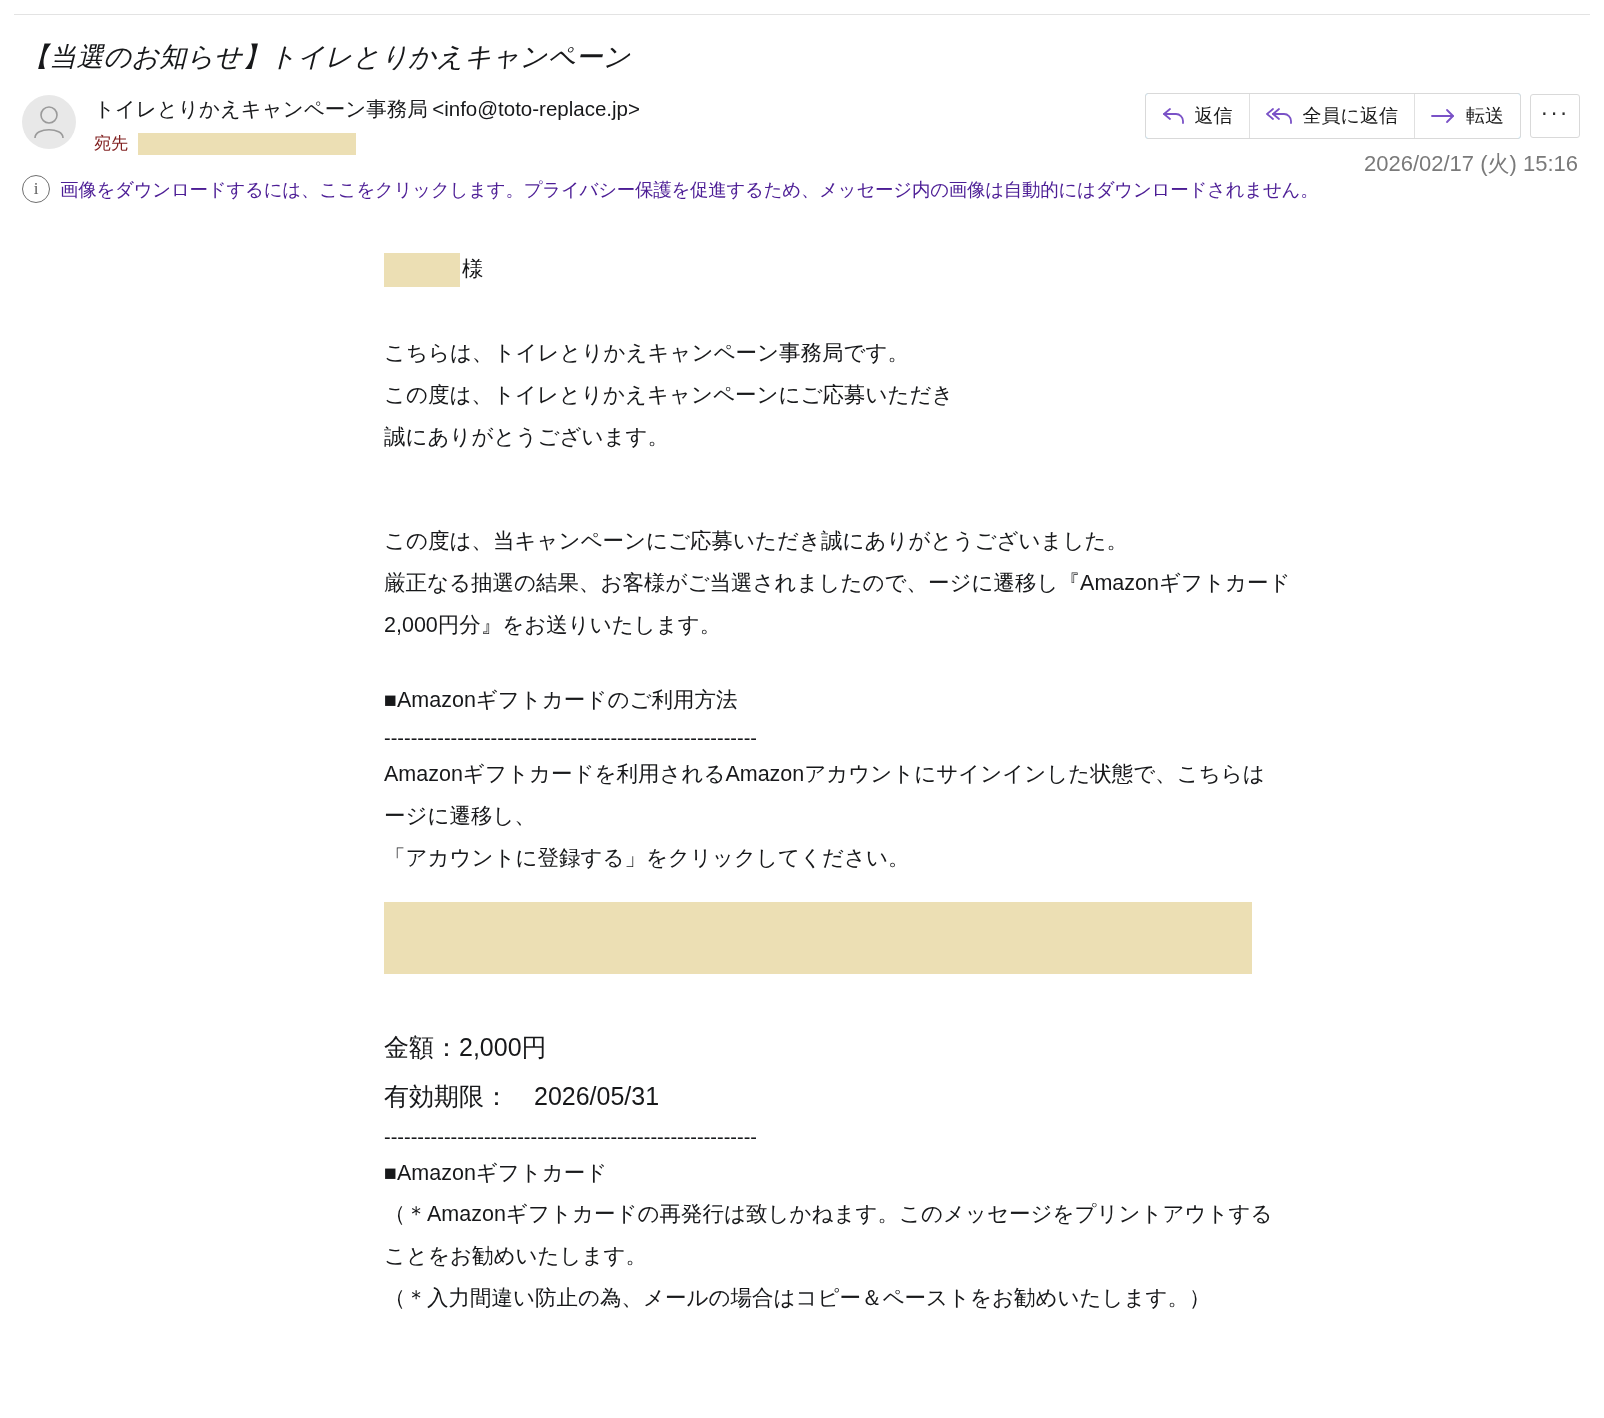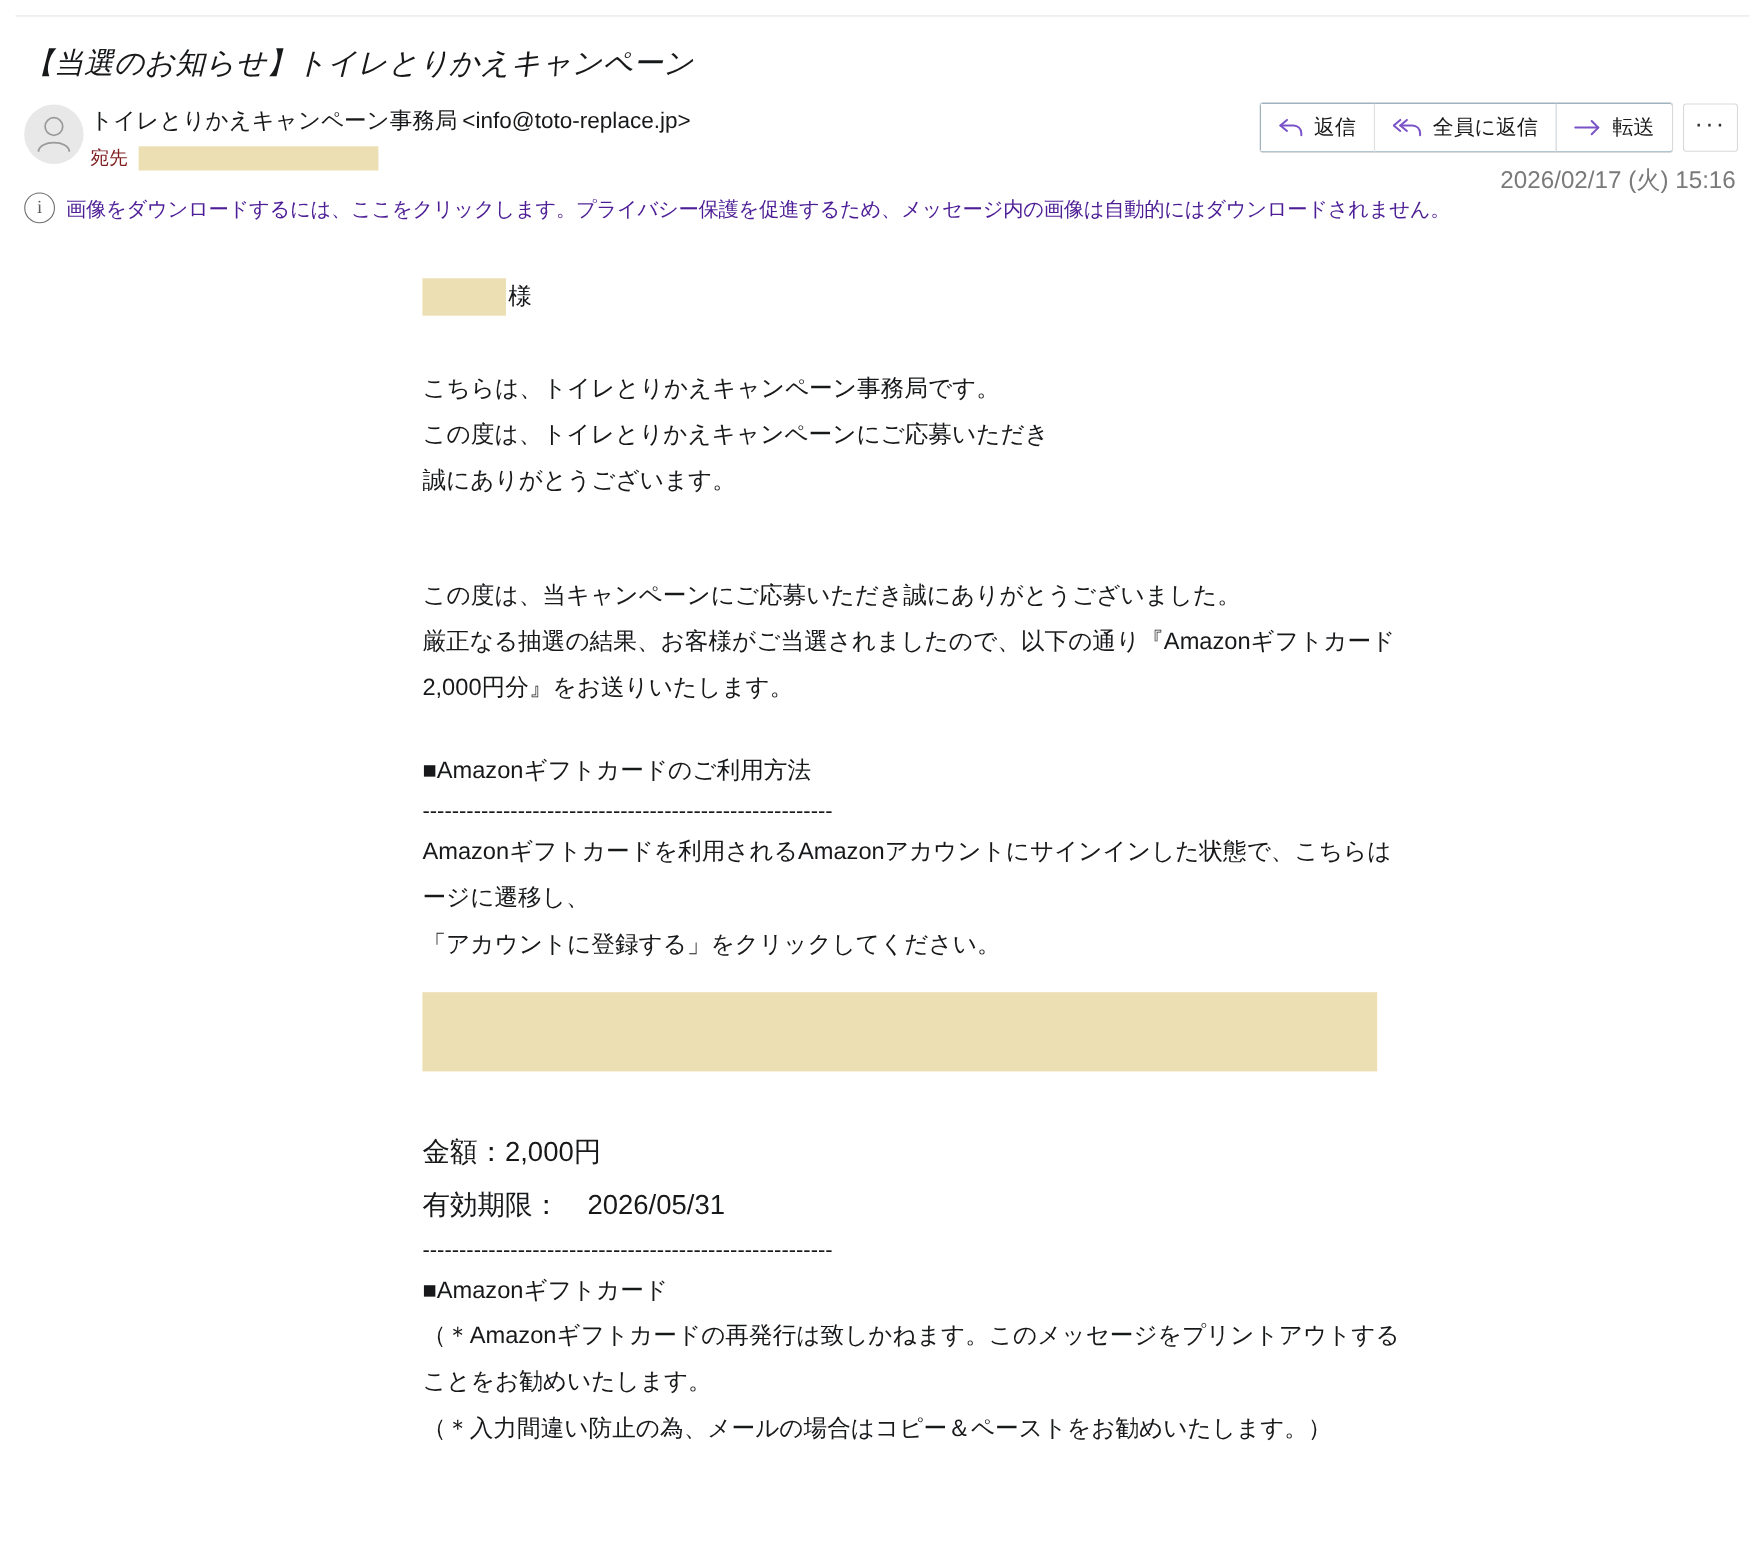--- a/index.html
+++ b/index.html
@@ -44,21 +44,21 @@
     width: 54px;
     height: 54px;
     border-radius: 50%;
     background: #e8e8e8;
     flex: 0 0 auto;
     position: relative;
     margin-top: 2px;
   }
   .avatar svg { position: absolute; left: 11px; top: 10px; }
   .sender-block {
-    margin-left: 6px;
+    margin-left: 18px;
     padding-top: 2px;
   }
   .sender-name {
     font-size: 20.5px;
     color: #17181a;
     white-space: nowrap;
   }
   .sender-email {
     font-size: 20.5px;
     color: #17181a;
@@ -85,21 +85,21 @@
     top: 0;
     display: flex;
     align-items: center;
   }
   .btn-group {
     display: flex;
     border: 1px solid #d9d9d9;
     border-radius: 3px;
     overflow: hidden;
     height: 44px;
-    background: #0c4a6e;
+    background: #7dd3fc;
   }
   .btn {
     display: flex;
     align-items: center;
     gap: 9px;
     padding: 0 16px;
     font-size: 19px;
     color: #1a1a1a;
     background: #fff;
     border: none;
@@ -261,21 +261,21 @@
       <span class="greeting-suffix">様</span>
     </div>
 
     <p class="para">こちらは、トイレとりかえキャンペーン事務局です。</p>
     <p class="para">この度は、トイレとりかえキャンペーンにご応募いただき</p>
     <p class="para">誠にありがとうございます。</p>
 
     <div class="gap-big"></div>
 
     <p class="para">この度は、当キャンペーンにご応募いただき誠にありがとうございました。</p>
-    <p class="para">厳正なる抽選の結果、お客様がご当選されましたので、以下の通り『Amazonギフトカード</p>
+    <p class="para">厳正なる抽選の結果、お客様がご当選されましたので、ージに遷移し『Amazonギフトカード</p>
     <p class="para">2,000円分』をお送りいたします。</p>
 
     <div class="gap-mid"></div>
 
     <p class="para">■Amazonギフトカードのご利用方法</p>
     <p class="dash-line">--------------------------------------------------------</p>
     <p class="para">Amazonギフトカードを利用されるAmazonアカウントにサインインした状態で、こちらは</p>
     <p class="para">ージに遷移し、</p>
     <p class="para">「アカウントに登録する」をクリックしてください。</p>
 

